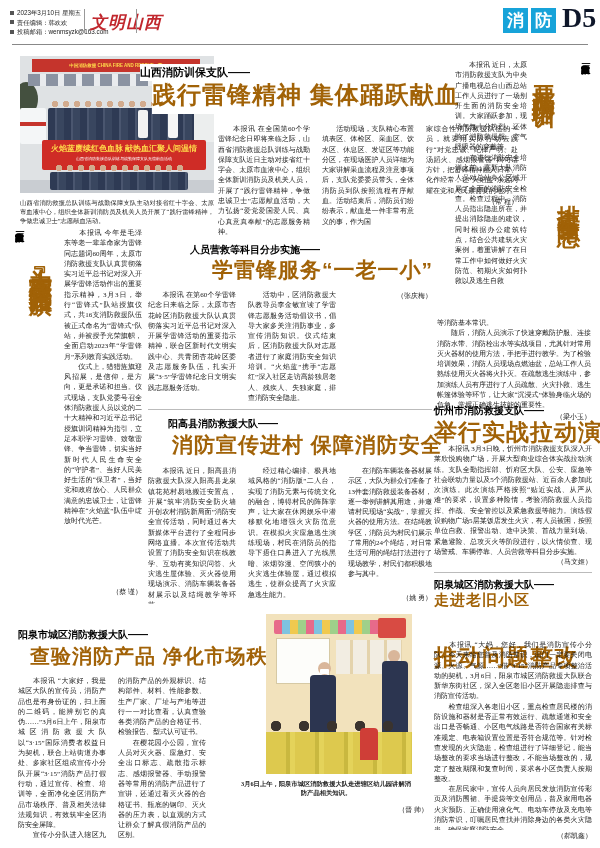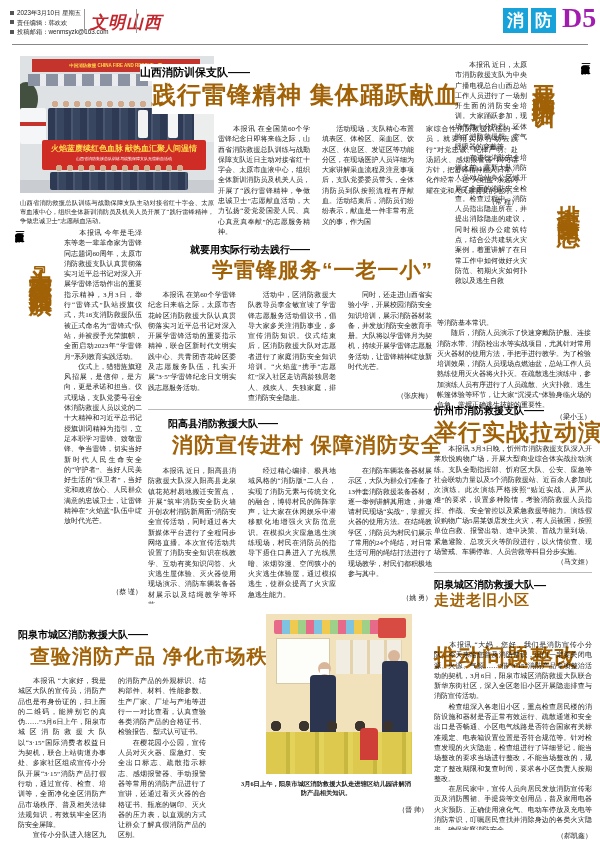--- a/index.html
+++ b/index.html
@@ -10,21 +10,21 @@
   .kick{font-size:10px;font-weight:bold;color:#000;white-space:nowrap;}
   .hl{font-weight:900;color:#a16207;white-space:nowrap;letter-spacing:1px;}
   .v{writing-mode:vertical-rl;text-orientation:upright;}
   .rule{background:#aaa;height:1px;}
   .caption{font-family:"Liberation Serif",serif;font-size:6.3px;line-height:9px;color:#222;text-align:justify;}
   .meta-line{display:flex;align-items:center;gap:3px;font-size:6.3px;color:#222;line-height:9.5px;}
   .bullet{width:4px;height:4px;background:#555;flex:0 0 auto;}
   .logo{font-family:"Liberation Serif",serif;font-style:italic;font-weight:bold;font-size:17px;color:#c1272d;letter-spacing:1px;}
   .logo-bar{width:1px;height:24px;background:#999;}
   .secbox{width:25px;height:25px;background:#17a3d9;color:#fff;font-weight:bold;font-size:17px;display:flex;align-items:center;justify-content:center;}
-  .pageno{font-family:"Liberation Serif",serif;font-weight:bold;font-size:28px;color:#a21caf;}
+  .pageno{font-family:"Liberation Serif",serif;font-weight:bold;font-size:28px;color:#0f172a;}
   .heads{background-image:radial-gradient(circle at 5px 4px,#d2ab8e 3px,transparent 3.5px);background-size:11px 8px;}
   .crowd{background:repeating-linear-gradient(90deg,#2e3a54 0 7px,#4a566f 7px 9px,#39465f 9px 16px);border-radius:2px;}
   .heads2{background-image:radial-gradient(circle at 6px 6px,#3a332e 5px,transparent 5.5px);background-size:28px 13px;}
 </style>
 </head>
 <body>
 
 <div class="abs" style="left:10px;top:8px;width:140px;">
   <div class="meta-line">
       <span class="bullet"></span>
@@ -93,26 +93,25 @@
 </div>
 
 <div class="abs v kick" style="left:14px;top:226px;height:120px;font-size:8.5px;">太原市消防救援支队——</div>
 <div class="abs v hl" style="left:26px;top:250px;height:360px;font-size:23px;letter-spacing:2px;">为十六支『雷锋式』队站授旗</div>
 <div class="abs" style="left:64px;top:228px;width:78px;height:372px;">
   <div class="body-text" style="height:358px;">　　本报讯  今年是毛泽东等老一辈革命家为雷锋同志题词60周年，太原市消防救援支队认真贯彻落实习近平总书记对深入开展学雷锋活动作出的重要指示精神，3月3日，举行“雷锋式”队站授旗仪式，共16支消防救援队伍被正式命名为“雷锋式”队站，并被授予光荣旗帜，全面启动2023年“学雷锋月”系列教育实践活动。
 　　仪式上，猎猎旌旗迎风招展，是信仰，是方向，更是承诺和担当。仪式现场，支队党委号召全体消防救援人员以党的二十大精神和习近平总书记授旗训词精神为指引，立足本职学习雷锋、致敬雷锋、争当雷锋，切实当好新时代人民生命安全的“守护者”、当好人民美好生活的“保卫者”，当好党和政府放心、人民群众满意的忠诚卫士，让雷锋精神在“火焰蓝”队伍中绽放时代光芒。</div>
   <div class="sign">（蔡  谨）</div>
 </div>
 
-<div class="abs kick" style="left:190px;top:243px;">就要用实际行动去践行——</div>
+<div class="abs kick" style="left:190px;top:243px;">人员营救等科目分步实施——</div>
 <div class="abs hl" style="left:212px;top:256px;font-size:21px;">学雷锋服务“一老一小”</div>
 <div class="abs body-text" style="left:148px;top:290px;width:88px;height:112px;">　　本报讯  在第60个学雷锋纪念日来临之际，太原市杏花岭区消防救援大队认真贯彻落实习近平总书记对深入开展学雷锋活动的重要指示精神，联合区新时代文明实践中心、共青团杏花岭区委及志愿服务队伍，扎实开展“3·5”学雷锋纪念日文明实践志愿服务活动。</div>
 <div class="abs body-text" style="left:248px;top:290px;width:88px;height:112px;">　　活动中，区消防救援大队教导员李金敏宣读了学雷锋志愿服务活动倡议书，倡导大家多关注消防事业，多宣传消防知识。仪式结束后，区消防救援大队对志愿者进行了家庭消防安全知识培训。“火焰蓝”携手“志愿红”深入社区走访高龄独居老人、残疾人、失独家庭，排查消防安全隐患。</div>
 <div class="abs" style="left:348px;top:290px;width:84px;height:112px;">
-  <div class="body-text" style="height:100px;">　　同时，还走进山西省实验小学，开展校园消防安全知识培训，展示消防器材装备，并发放消防安全教育手册。大队将以学雷锋月为契机，持续开展学雷锋志愿服务活动，让雷锋精神绽放新时代光芒。</div>
   <div class="sign">（张庆梅）</div>
 </div>
 <div class="abs rule" style="left:148px;top:409px;width:284px;background:#bbb;"></div>
 
 <div class="abs kick" style="left:168px;top:417px;">阳高县消防救援大队——</div>
 <div class="abs hl" style="left:172px;top:431px;font-size:21px;">消防宣传进村  保障消防安全</div>
 <div class="abs body-text" style="left:148px;top:466px;width:88px;height:138px;">　　本报讯  近日，阳高县消防救援大队深入阳高县龙泉镇花苑村易地搬迁安置点，开展“筑牢消防安全防火墙 开创农村消防新局面”消防安全宣传活动，同时通过各大新媒体平台进行了全程同步网络直播。本次宣传活动共设置了消防安全知识在线教学、互动有奖知识问答、火灾逃生屋体验、灭火器使用现场演示、消防车辆装备器材展示以及结绳教学等环节。</div>
 <div class="abs body-text" style="left:248px;top:466px;width:88px;height:138px;">　　经过精心编排、极具地域风格的“消防版”二人台，实现了消防元素与传统文化的融合，博得村民的阵阵掌声，让大家在休闲娱乐中潜移默化地增强火灾防范意识。在模拟火灾应急逃生演练现场，村民在消防员的指导下捂住口鼻进入了光线黑暗、浓烟弥漫、空间狭小的火灾逃生体验屋，通过模拟逃生，使群众提高了火灾应急逃生能力。</div>
 <div class="abs" style="left:348px;top:466px;width:84px;height:138px;">
   <div class="body-text" style="height:126px;">　　在消防车辆装备器材展示区，大队为群众们准备了13件套消防救援装备器材，逐一举例讲解其用途，并邀请村民现场“实战”，掌握灭火器的使用方法。在结绳教学区，消防员为村民们展示了常用的24个绳结，对日常生活可用的绳结打法进行了现场教学，村民们都积极地参与其中。</div>
@@ -120,21 +119,21 @@
 </div>
 
 <div class="abs kick" style="left:434px;top:404px;">忻州市消防救援支队——</div>
 <div class="abs hl" style="left:434px;top:417px;font-size:23px;">举行实战拉动演练</div>
 <div class="abs" style="left:434px;top:444px;width:158px;height:124px;">
   <div class="body-text" style="height:112px;">　　本报讯  3月3日晚，忻州市消防救援支队深入开莱欣悦购物广场，开展大型商业综合体实战拉动演练。支队全勤指挥部、忻府区大队、公安、应急等社会联动力量以及5个消防救援站、近百余人参加此次演练。此次演练严格按照“贴近实战、从严从难”的要求，设置多种险情，考验消防救援人员指挥、作战、安全管控以及紧急救援等能力。演练假设购物广场5层某饭店发生火灾，有人员被困，按照单位自救、报警出动、途中决策、首战力量到场、紧急避险、总攻灭火等阶段进行，以火情侦查、现场警戒、车辆停靠、人员营救等科目分步实施。</div>
   <div class="sign">（马文姬）</div>
 </div>
 <div class="abs rule" style="left:434px;top:572px;width:158px;background:#bbb;"></div>
 
-<div class="abs kick" style="left:434px;top:578px;font-family:Liberation Mono, monospace;">阳泉城区消防救援大队——</div>
+<div class="abs kick" style="left:434px;top:578px;">阳泉城区消防救援大队——</div>
 <div class="abs hl" style="left:434px;top:591px;font-size:15px;">走进老旧小区</div>
 <div class="abs hl" style="left:434px;top:642px;font-size:23px;">推动问题整改</div>
 <div class="abs" style="left:434px;top:640px;width:158px;height:202px;">
   <div class="body-text" style="height:190px;">　　本报讯  “大妈，您好，我们是消防宣传小分队，今天来给您普及消防常识，出门一定要关闭电源、火源、气源……”借“3·15”消防产品专项整治活动的契机，3月6日，阳泉市城区消防救援大队联合新华东街社区，深入全区老旧小区开展隐患排查与消防宣传活动。
 　　检查组深入各老旧小区，重点检查居民楼的消防设施和器材是否正常有效运行、疏散通道和安全出口是否畅通、小区电气线路是否符合国家有关标准规定、电表箱设置位置是否符合规范等。针对检查发现的火灾隐患，检查组进行了详细登记，能当场整改的要求当场进行整改，不能当场整改的，规定了整改期限和复查时间，要求各小区负责人按期整改。
 　　在居民家中，宣传人员向居民发放消防宣传彩页及消防围裙、手提袋等文创用品，普及家用电器火灾预防、正确使用液化气、电动车停放及充电等消防常识，叮嘱居民查找并消除身边的各类火灾隐患，确保家庭消防安全。</div>
   <div class="sign">（郝凯鑫）</div>
 </div>
 
 <div class="abs kick" style="left:18px;top:628px;">阳泉市城区消防救援大队——</div>

